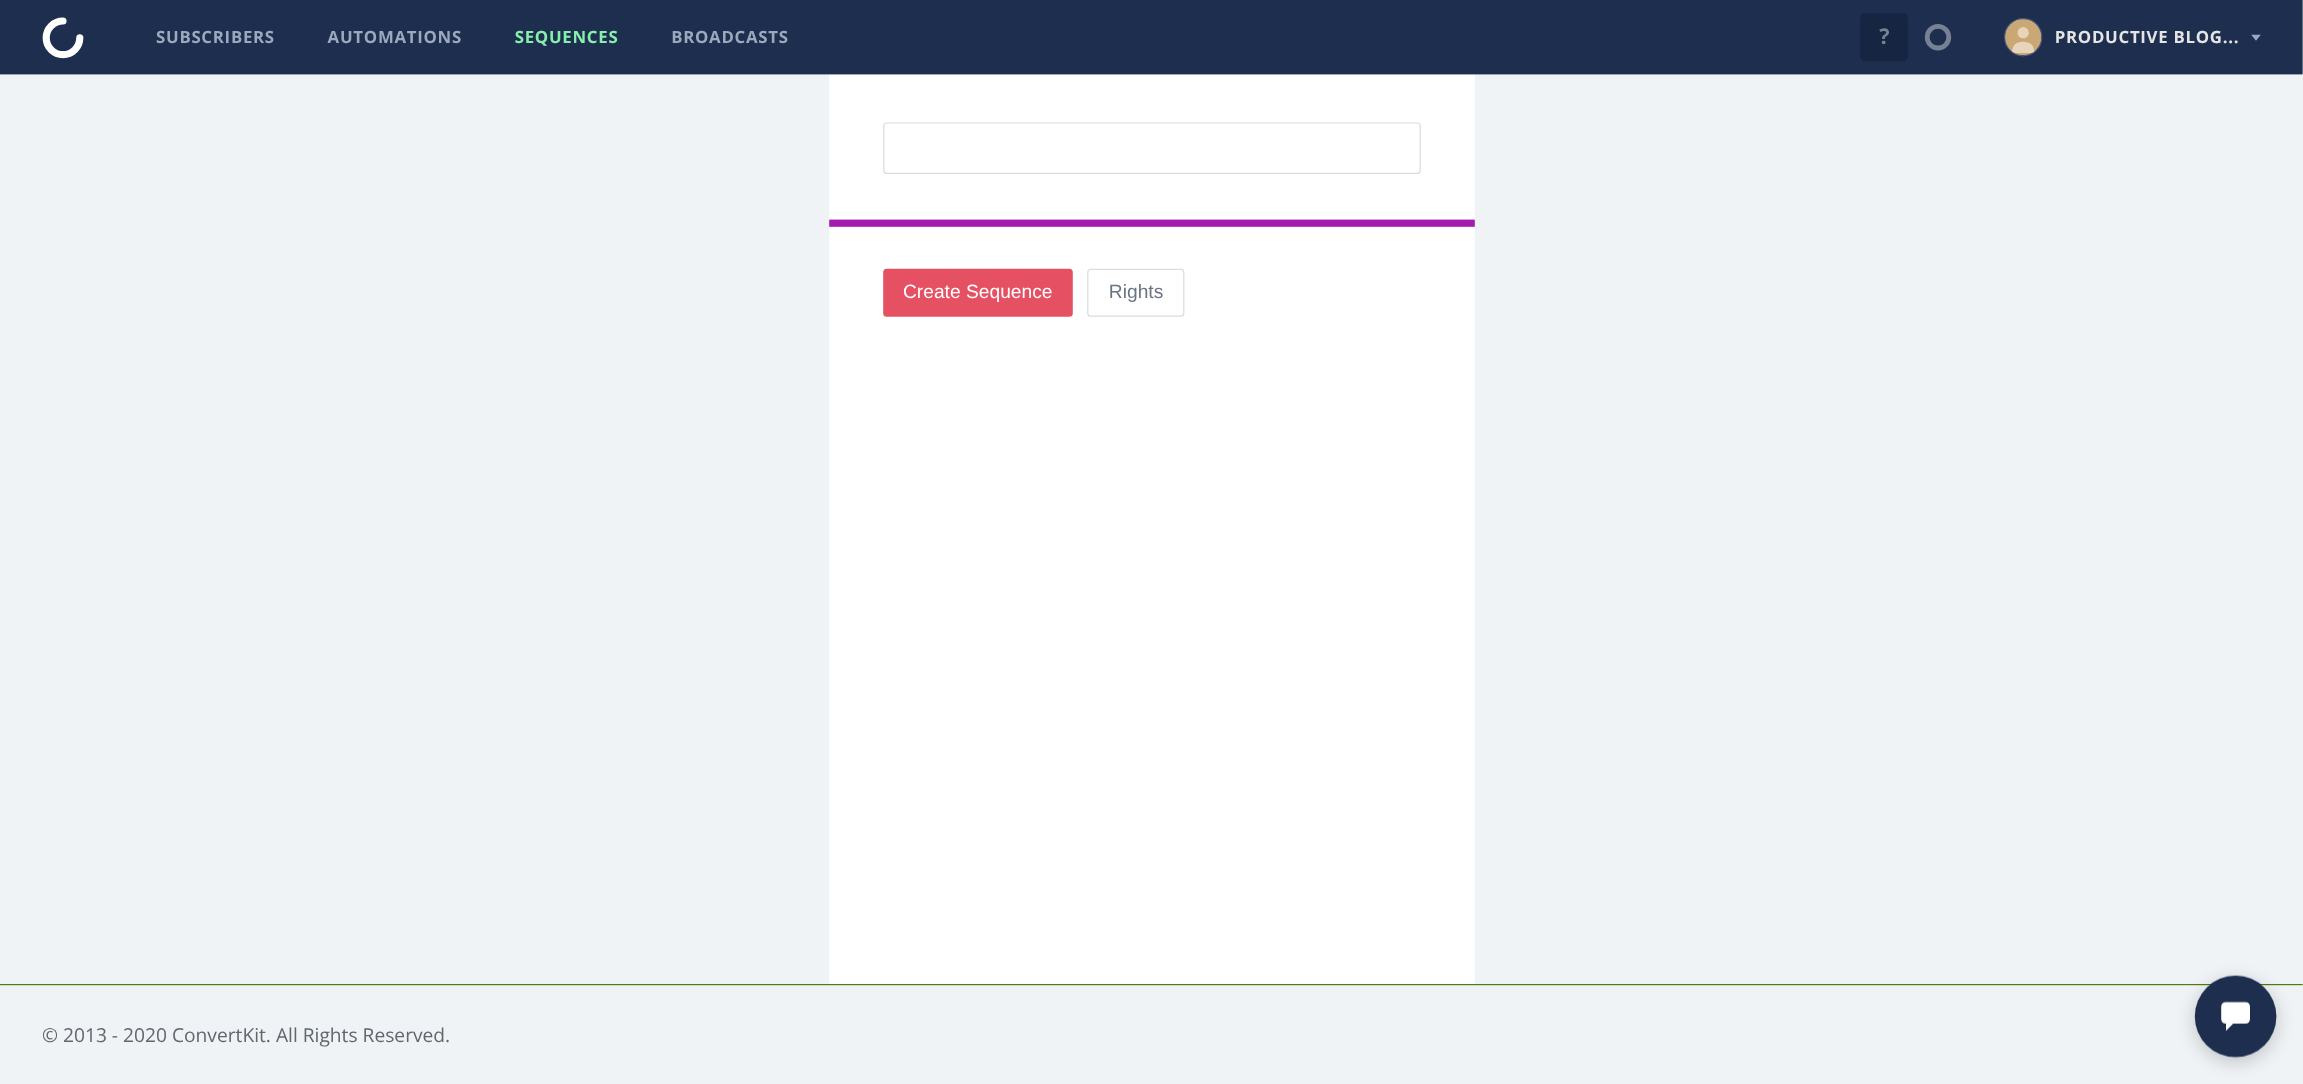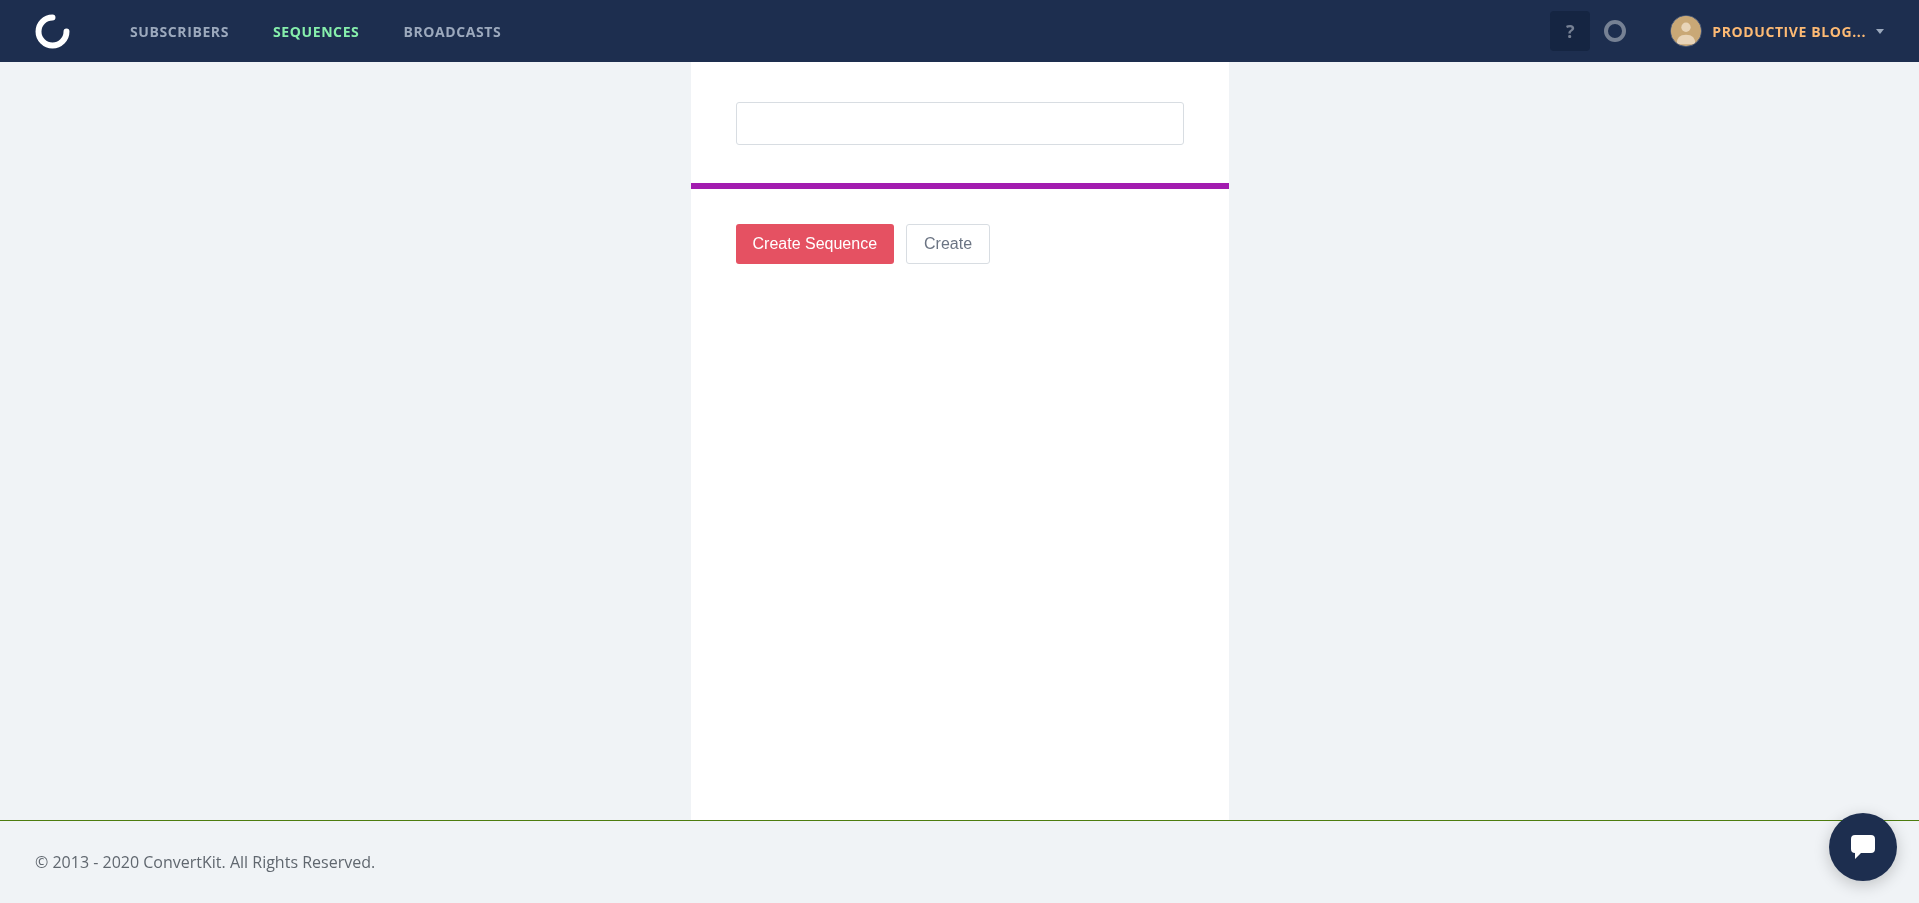--- a/index.html
+++ b/index.html
@@ -118,21 +118,21 @@
       align-items: center;
       justify-content: center;
     }
     
     .avatar svg {
       width: 100%;
       height: 100%;
     }
     
     .user-name {
-      color: #fdba74;
+      color: #e5e5e5;
       font-size: 14px;
       font-weight: 700;
       letter-spacing: 0.6px;
     }
     
     .dropdown-caret {
       width: 0;
       height: 0;
       border-left: 4px solid transparent;
       border-right: 4px solid transparent;
@@ -234,20 +234,21 @@
 
 <nav class="navbar">
   <div class="logo">
     <svg viewBox="0 0 100 100" fill="none">
       <path d="M 50 10 A 40 40 0 1 0 90 50" stroke="#ffffff" stroke-width="17" stroke-linecap="round" fill="none"></path>
     </svg>
   </div>
 
   <div class="nav-links">
     <div class="nav-link">SUBSCRIBERS</div>
+    <div class="nav-link">AUTOMATIONS</div>
     <div class="nav-link active">SEQUENCES</div>
     <div class="nav-link">BROADCASTS</div>
   </div>
 
   <div class="navbar-right">
     <div class="help-button">?</div>
     <div class="circle-icon"></div>
     <div class="user-menu">
       <div class="avatar">
         <svg viewBox="0 0 32 32">
@@ -262,21 +263,21 @@
   </div>
 </nav>
 
 <main class="main-content">
   <div class="card">
     <div class="card-body">
       <input type="text" class="text-input" value="" style="">
     </div>
     <div class="card-footer">
       <button class="btn-primary">Create Sequence</button>
-      <button class="btn-secondary">Create</button>
+      <button class="btn-secondary">Rights</button>
     </div>
   </div>
 </main>
 
 <footer class="footer">
   <span>© 2013 - 2020 ConvertKit. All Rights Reserved.</span>
 </footer>
 
 <div class="chat-bubble">
   <svg viewBox="0 0 32 32" fill="none">

